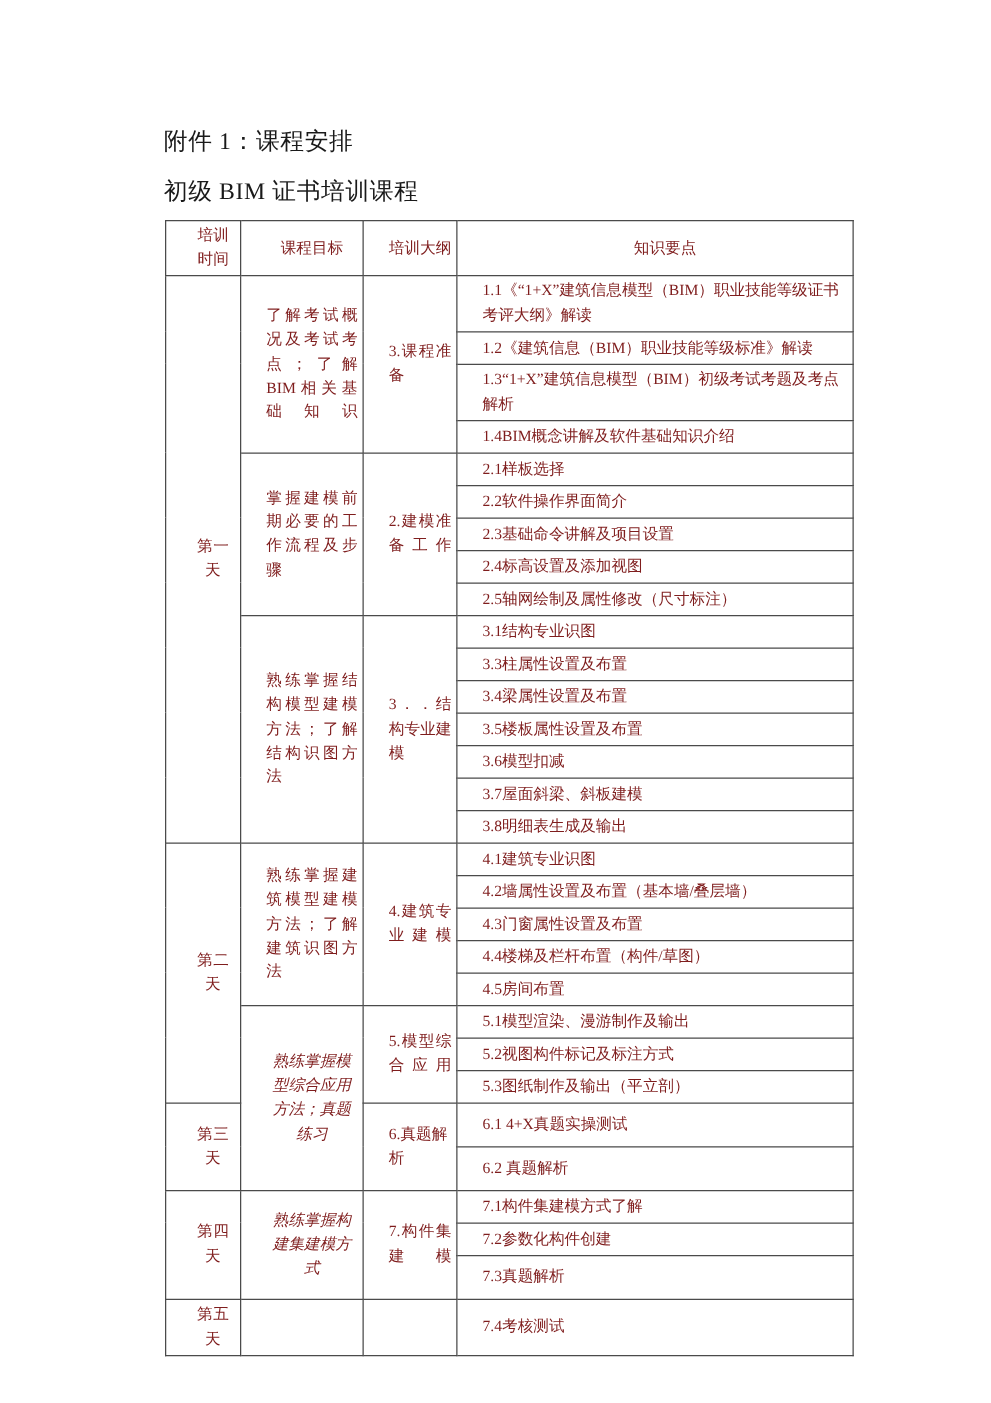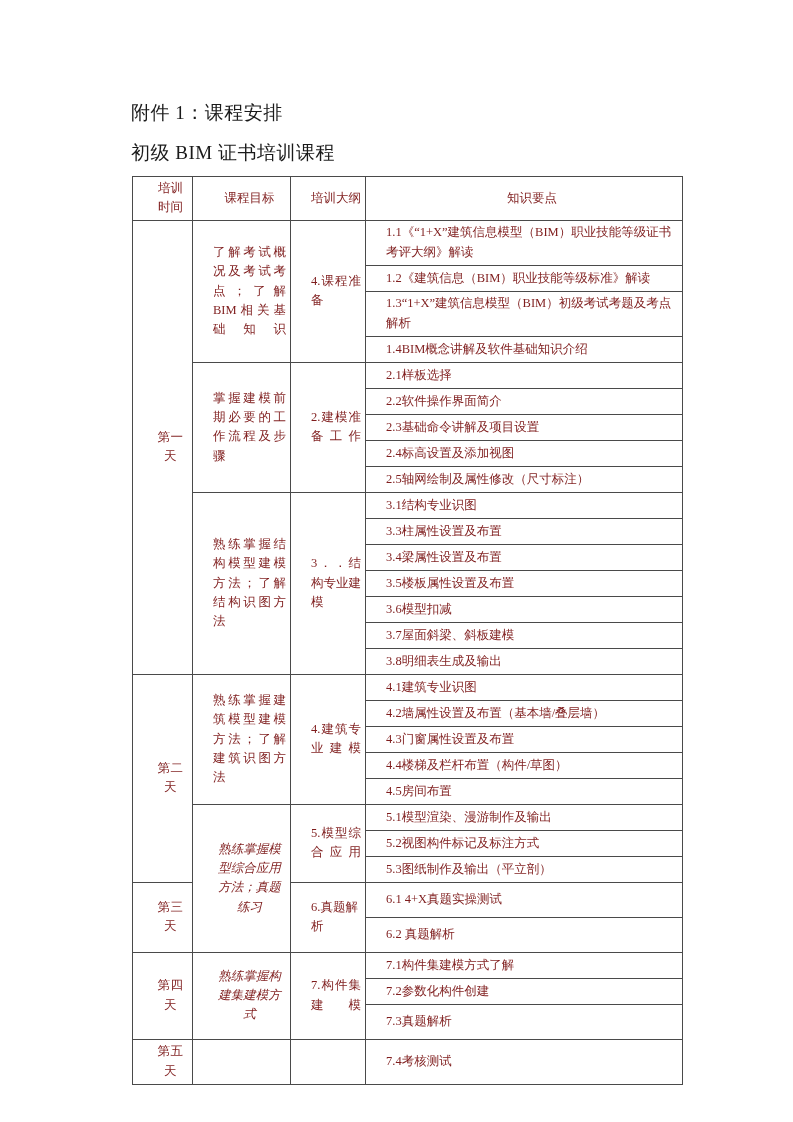--- a/index.html
+++ b/index.html
@@ -127,21 +127,21 @@
         <th class="hdr">课程目标</th>
         <th class="hdr">培训大纲</th>
         <th class="hdr">知识要点</th>
       </tr>
     </thead>
     <tbody>
 
       <tr>
         <td class="day" rowspan="16">第一天</td>
         <td class="goal" rowspan="4">了解考试概况及考试考点；了解BIM相关基础知识</td>
-        <td class="outline" rowspan="4">4.课程准备</td>
+        <td class="outline" rowspan="4">3.课程准备</td>
         <td class="point h44">1.1《“1+X”建筑信息模型（BIM）职业技能等级证书考评大纲》解读</td>
       </tr>
       <tr>
         <td class="point h26">1.2《建筑信息（BIM）职业技能等级标准》解读</td>
       </tr>
       <tr>
         <td class="point h44">1.3“1+X”建筑信息模型（BIM）初级考试考题及考点解析</td>
       </tr>
       <tr>
         <td class="point h26">1.4BIM概念讲解及软件基础知识介绍</td>

